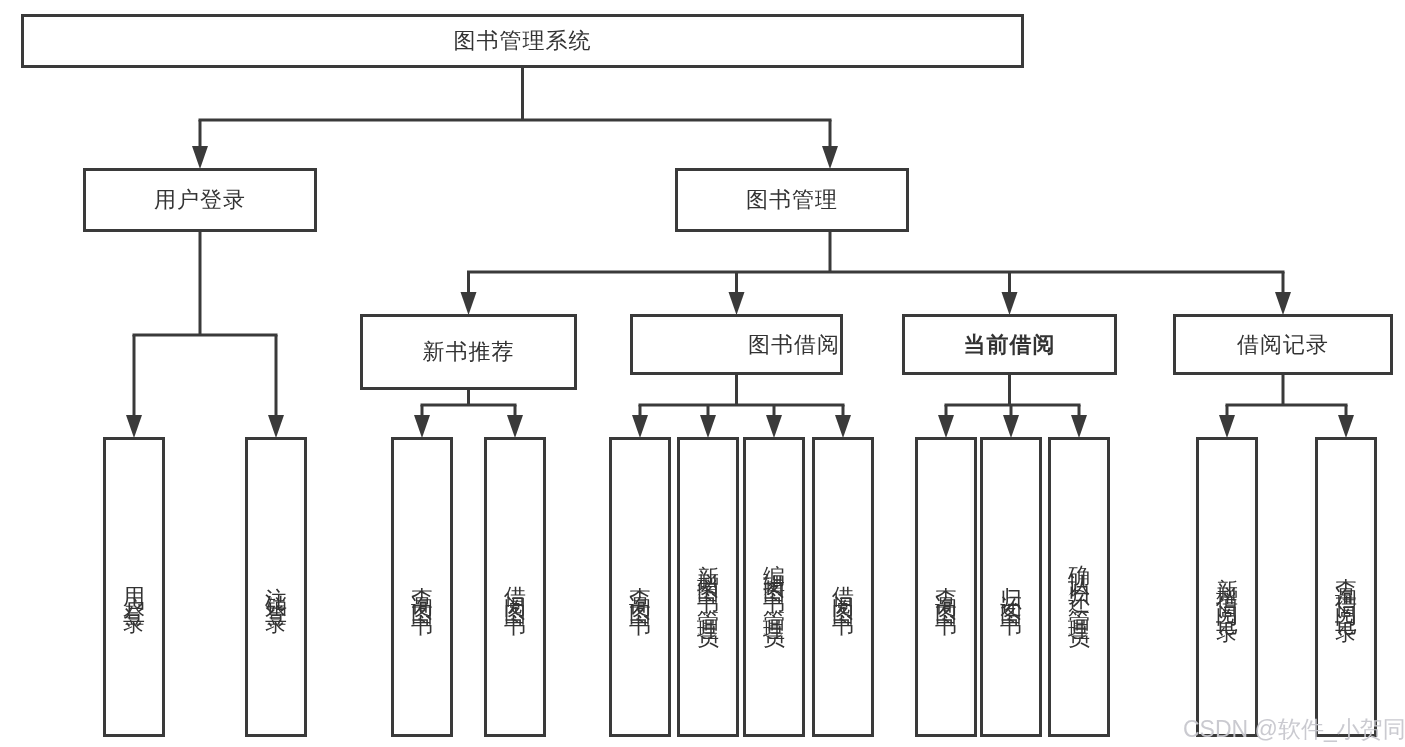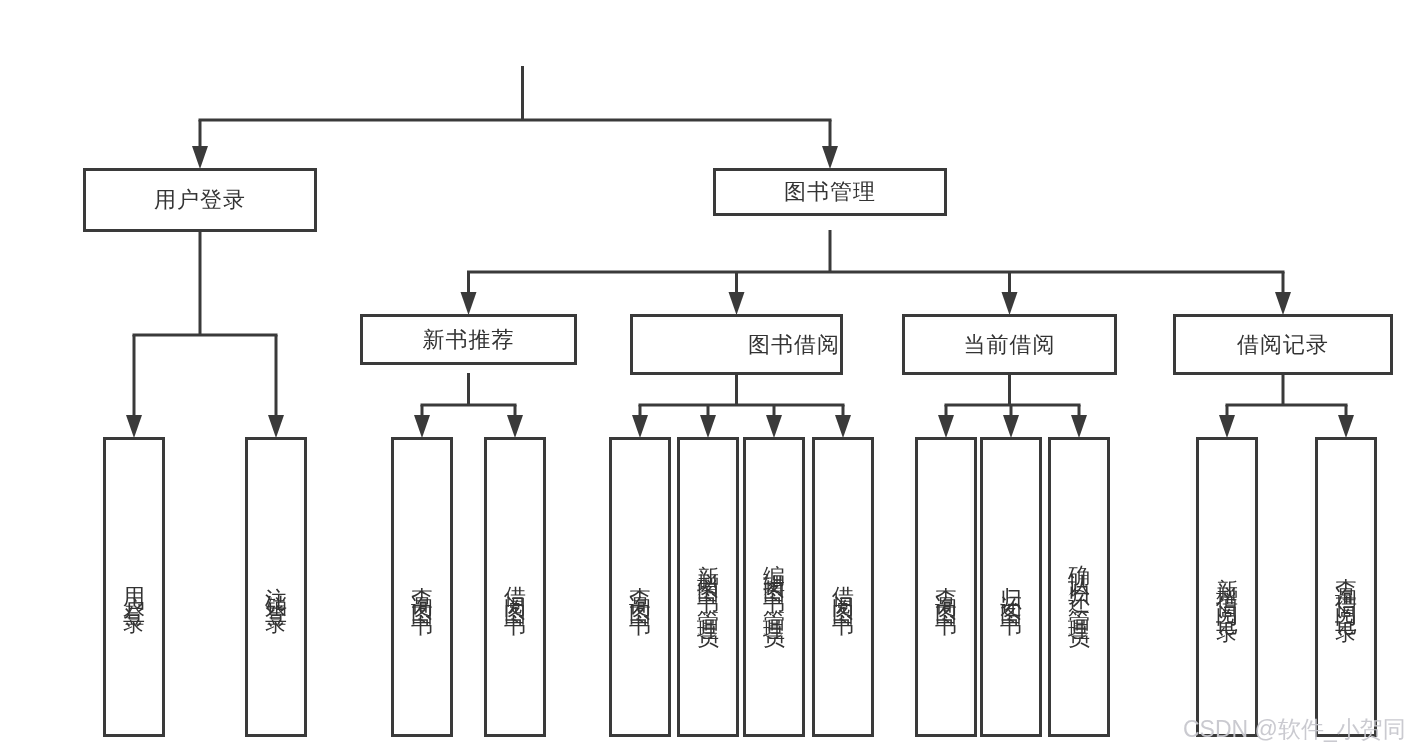--- a/index.html
+++ b/index.html
@@ -124,35 +124,38 @@
       <polygon points="766,415 782,415 774,438"></polygon>
       <polygon points="835,415 851,415 843,438"></polygon>
       <polygon points="938,415 954,415 946,438"></polygon>
       <polygon points="1003,415 1019,415 1011,438"></polygon>
       <polygon points="1071,415 1087,415 1079,438"></polygon>
       <polygon points="1219,415 1235,415 1227,438"></polygon>
       <polygon points="1338,415 1354,415 1346,438"></polygon>
     </g>
   </svg>
 
+  <div class="box" style="left:21px; top:14px; width:1003px; height:54px;">
+    <span class="h-label">图书管理系统</span>
+  </div>
 
   <div class="box" style="left:83px; top:168px; width:234px; height:64px;">
     <span class="h-label">用户登录</span>
   </div>
-  <div class="box" style="left:713px; top:168px; width:234px; height:48px;font-family:Liberation Mono, monospace;">
+  <div class="box" style="left:675px; top:168px; width:234px; height:64px;font-family:Liberation Mono, monospace;">
     <span class="h-label">图书管理</span>
   </div>
 
-  <div class="box" style="left:360px; top:314px; width:217px; height:51px;">
+  <div class="box" style="left:360px; top:314px; width:217px; height:76px;">
     <span class="h-label">新书推荐</span>
   </div>
   <div class="box" style="left:630px; top:314px; width:213px; height:61px;justify-content:flex-end;">
     <span class="h-label">图书借阅</span>
   </div>
-  <div class="box" style="left:902px; top:314px; width:215px; height:61px;">
+  <div class="box" style="left:902px; top:314px; width:215px; height:61px;font-weight:bold;">
     <span class="h-label">当前借阅</span>
   </div>
   <div class="box" style="left:1173px; top:314px; width:220px; height:61px;">
     <span class="h-label">借阅记录</span>
   </div>
 
   <div class="box leaf" style="left:103px;">
     <span class="vtext">用户登录</span>
   </div>
   <div class="box leaf" style="left:245px;">

